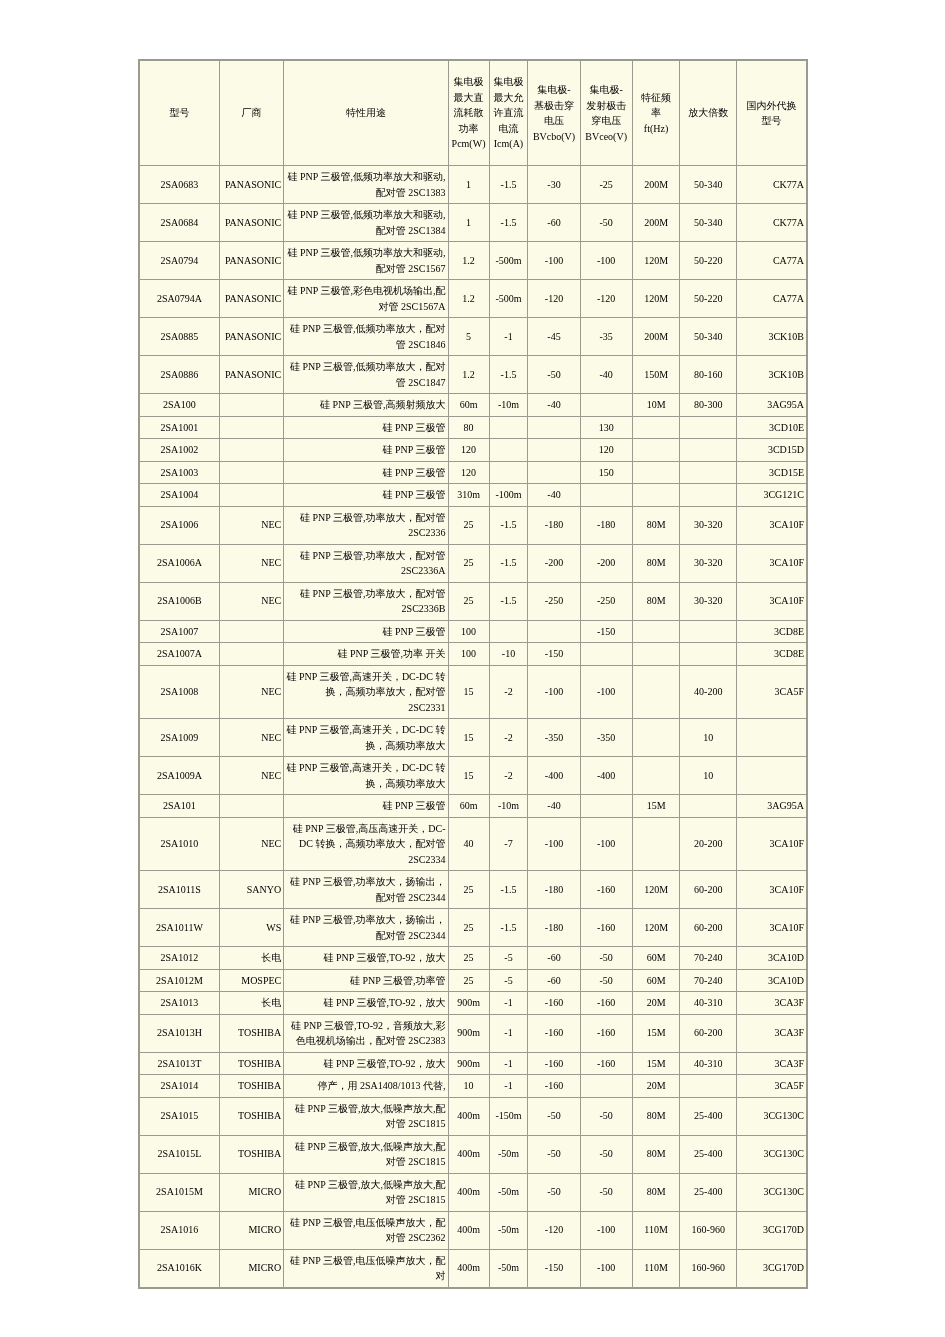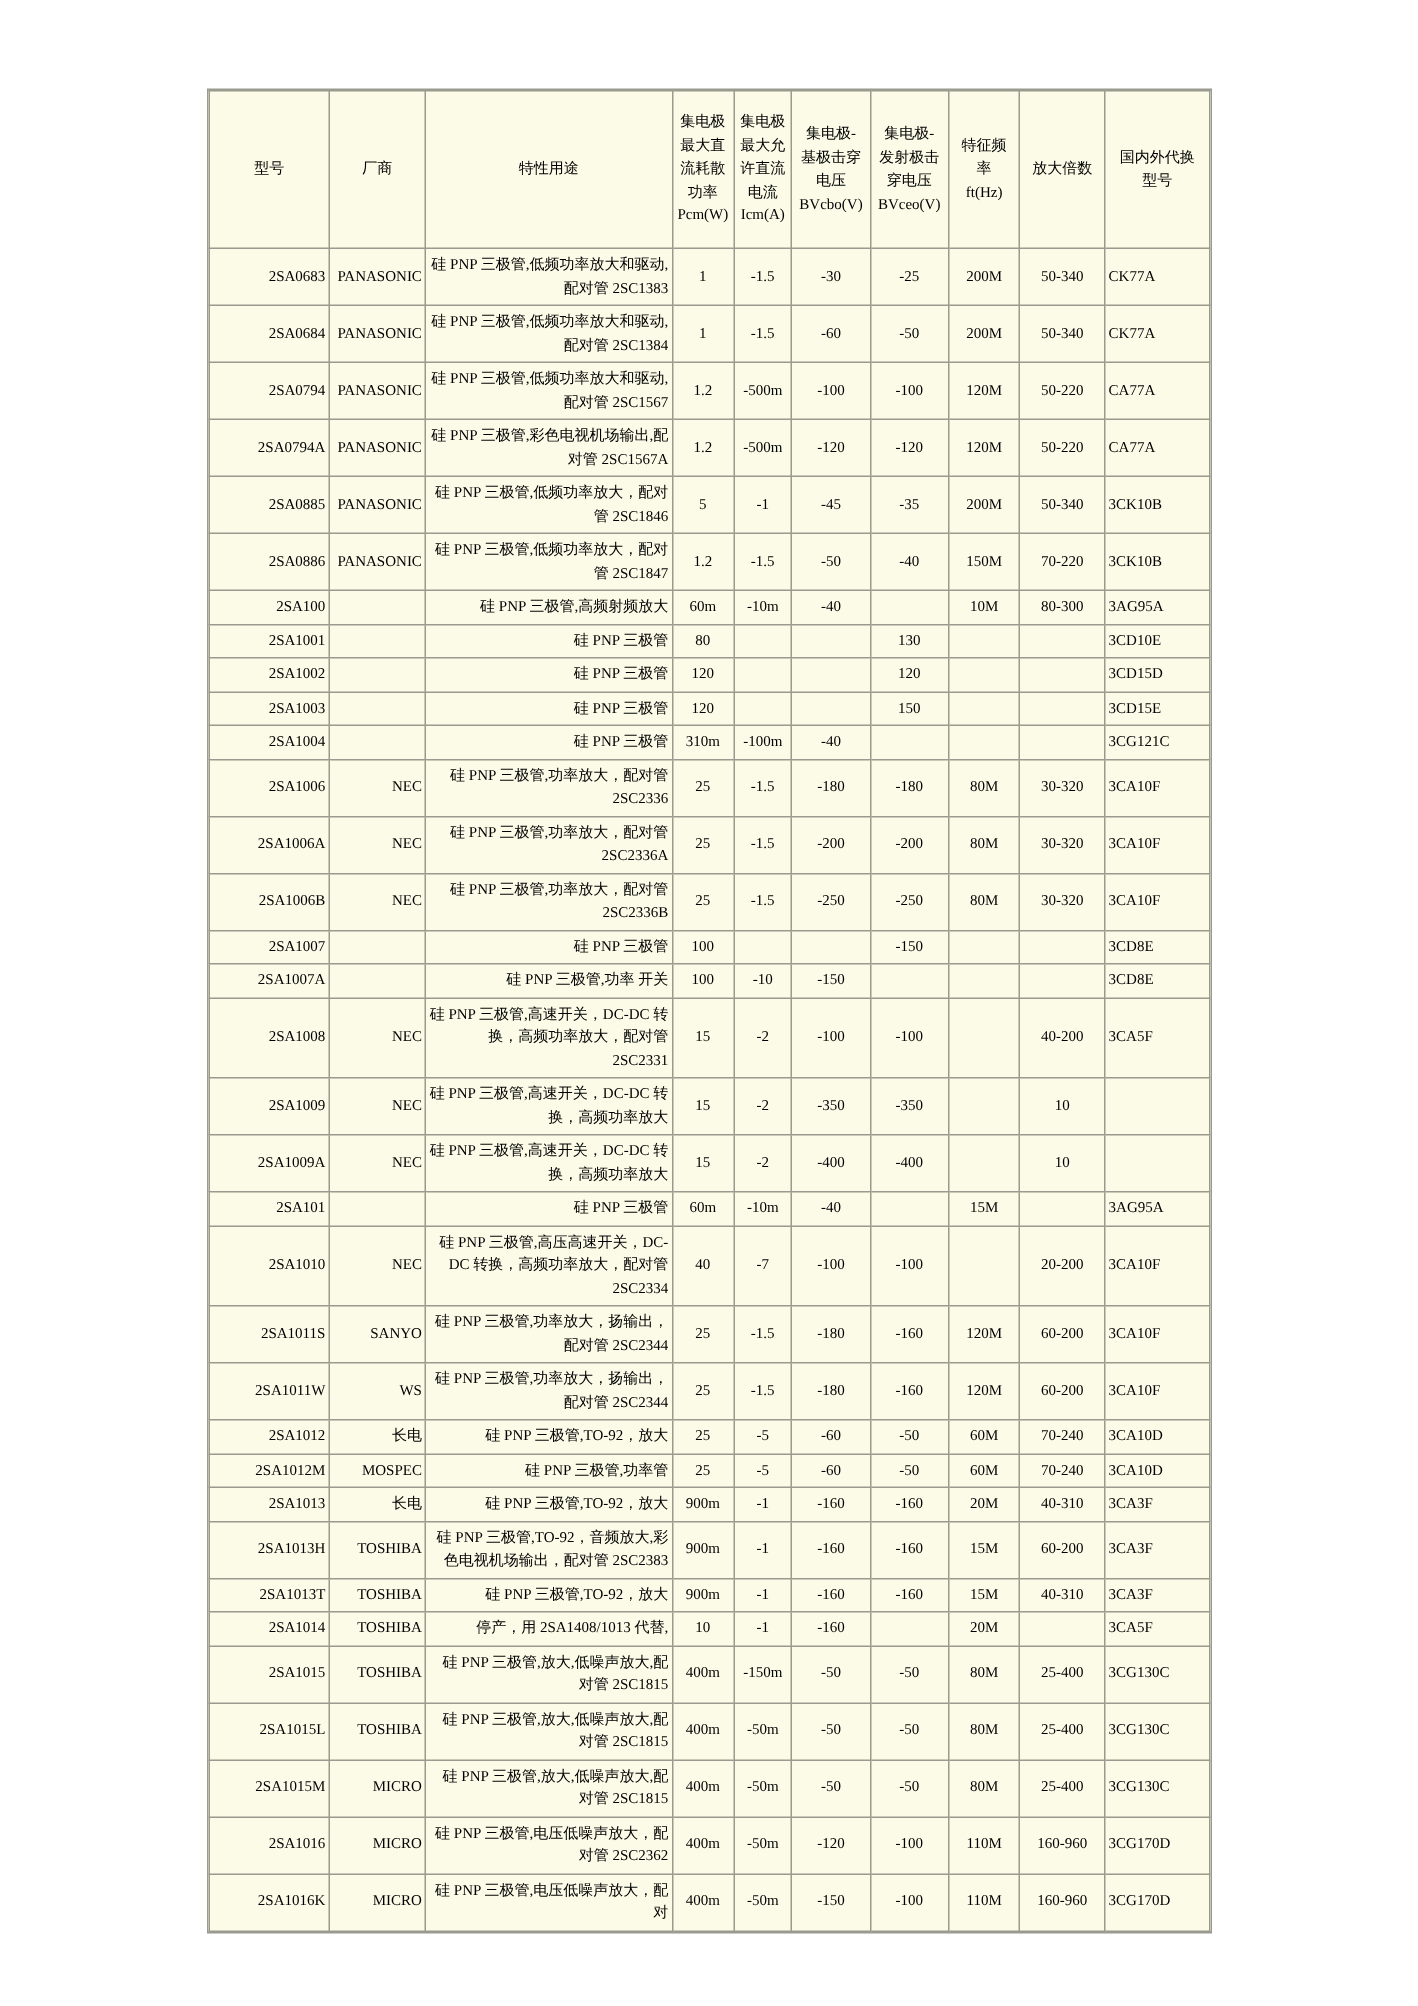--- a/index.html
+++ b/index.html
@@ -63,25 +63,25 @@
   col.c-maker   { width: 58px; }
   col.c-desc    { width: 148px; }
   col.c-pcm     { width: 37px; }
   col.c-icm     { width: 35px; }
   col.c-bvcbo   { width: 47px; }
   col.c-bvceo   { width: 47px; }
   col.c-ft      { width: 43px; }
   col.c-hfe     { width: 51px; }
   col.c-sub     { width: 63px; }
 
-  td.model  { text-align: right;  padding-left: 4px; }
+  td.model  { text-align: center;  padding-left: 4px; }
   td.maker  { text-align: right; }
   td.desc   { text-align: right;  padding-left: 4px; padding-right: 2px; }
   td.num    { text-align: center; }
-  td.sub    { text-align: left; }
+  td.sub    { text-align: right; }
 </style>
 </head>
 <body>
 
 <div class="page">
   <div class="table-wrap">
     <table class="spec">
       <colgroup>
         <col class="c-model">
           <col class="c-maker">
@@ -228,21 +228,21 @@
           </tr>
           <tr>
             <td class="model">2SA0886</td>
             <td class="maker">PANASONIC</td>
             <td class="desc">硅 PNP 三极管,低频功率放大，配对管 2SC1847</td>
             <td class="num">1.2</td>
             <td class="num">-1.5</td>
             <td class="num">-50</td>
             <td class="num">-40</td>
             <td class="num">150M</td>
-            <td class="num">70-220</td>
+            <td class="num">80-160</td>
             <td class="sub">3CK10B</td>
           </tr>
           <tr>
             <td class="model">2SA100</td>
             <td class="maker"></td>
             <td class="desc">硅 PNP 三极管,高频射频放大</td>
             <td class="num">60m</td>
             <td class="num">-10m</td>
             <td class="num">-40</td>
             <td class="num"></td>

